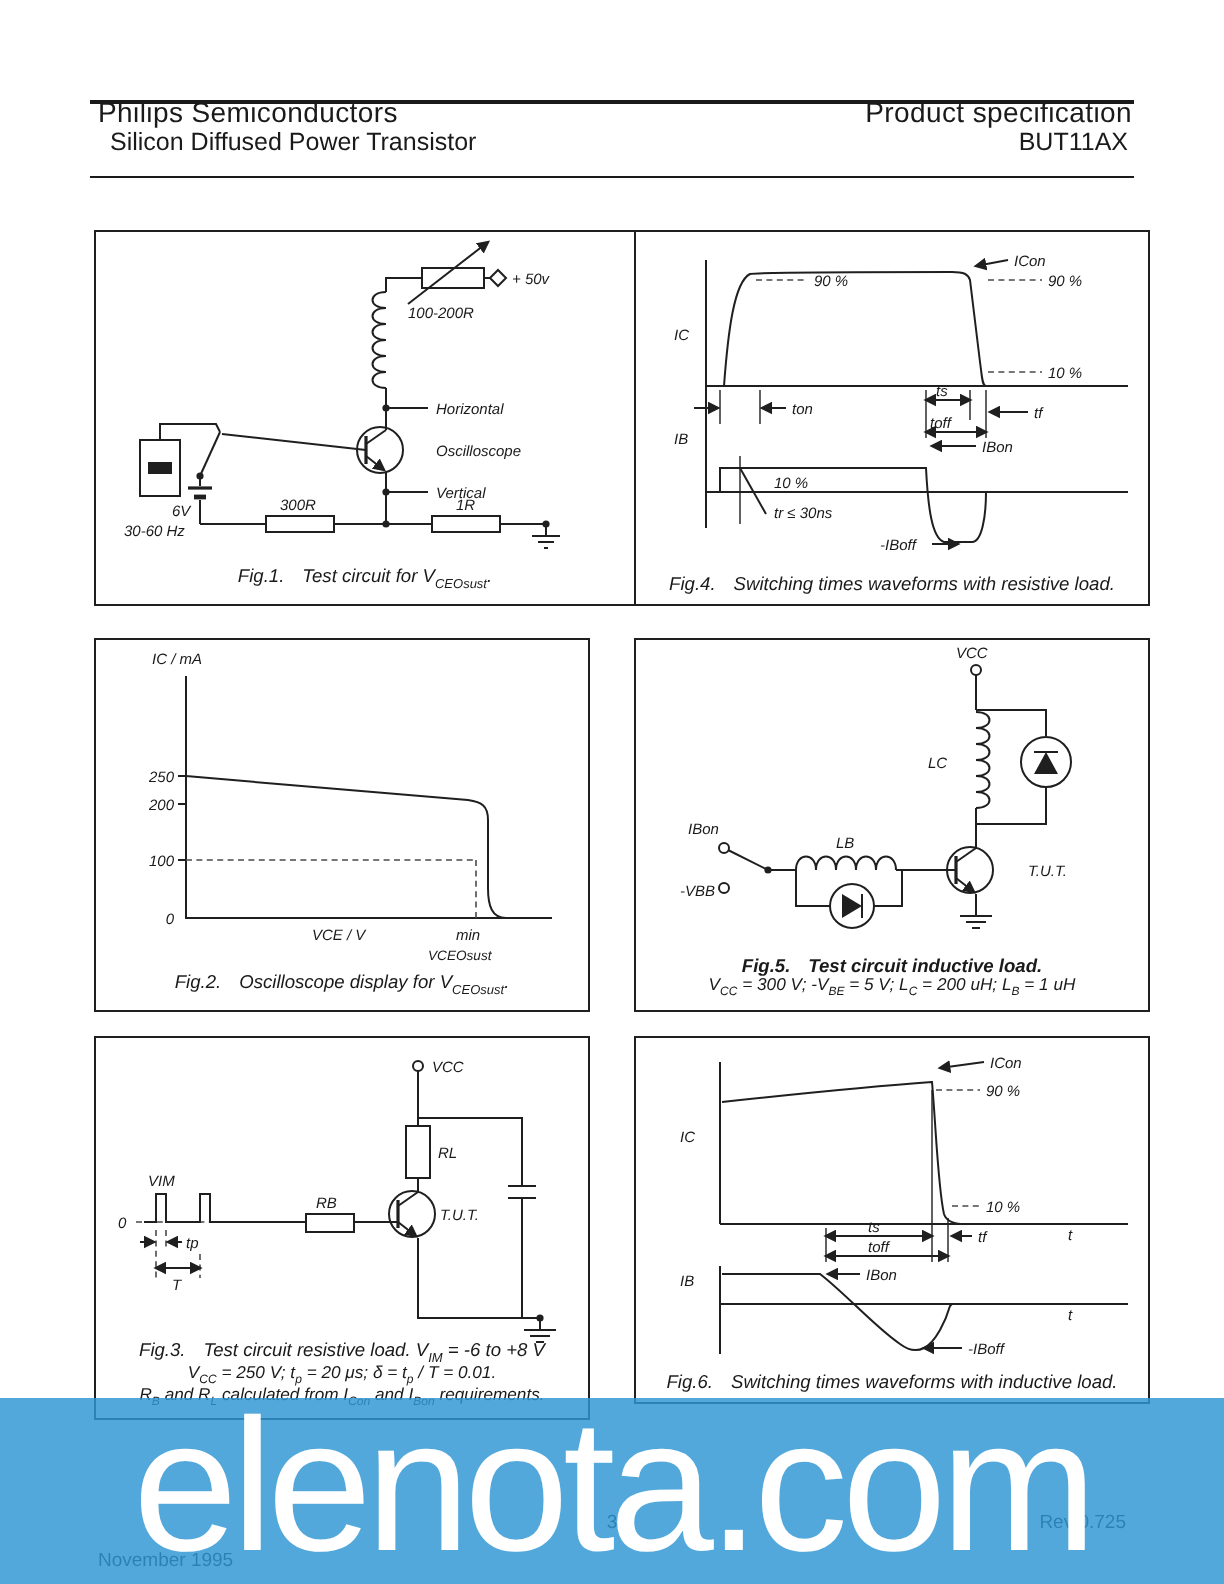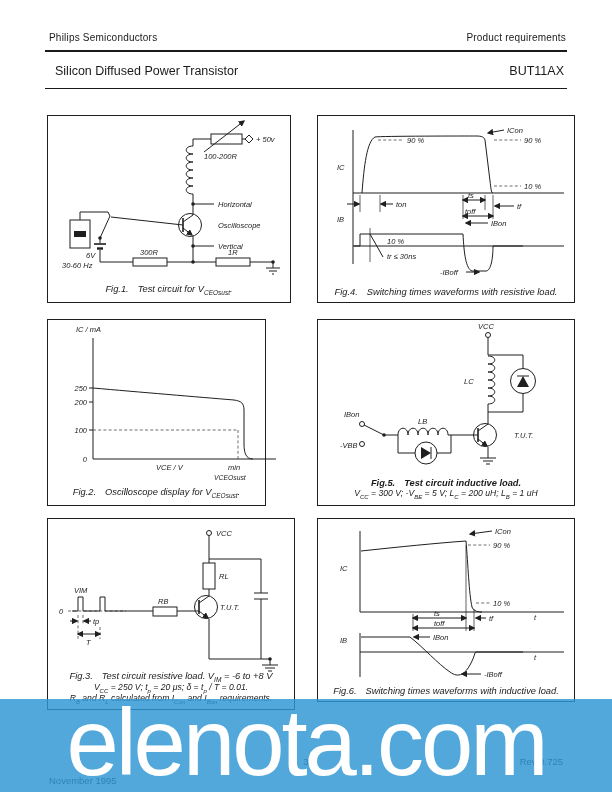--- a/index.html
+++ b/index.html
@@ -1,19 +1,19 @@
 <!DOCTYPE html>
 <html><head>
 <meta charset="utf-8">
 <style>
   html,body{margin:0;padding:0;background:#9a9a9a;}
   .page{position:relative;width:612px;height:792px;background:#ffffff;overflow:hidden;
         font-family:"Liberation Sans",sans-serif;color:#1a1a1a;}
   .abs{position:absolute;}
-  .hsmall{font-size:10px;letter-spacing:0.2px;}
+  .hsmall{font-size:14px;letter-spacing:0.2px;margin-top:16px;}
   .title{font-size:12.5px;text-align:center;}
   .rule{position:absolute;background:#1a1a1a;}
   .figbox{position:absolute;background:#fff;border:1.5px solid #1f1f1f;box-sizing:border-box;}
   svg{display:block;position:absolute;left:0;top:0;}
   .w{stroke:#1f1f1f;stroke-width:1;fill:none;}
   .wt{stroke:#1f1f1f;stroke-width:0.7;fill:none;}
   .w15{stroke:#1f1f1f;stroke-width:1.6;fill:none;}
   .w25{stroke:#1f1f1f;stroke-width:2.4;fill:none;}
   .wf{stroke:#1f1f1f;stroke-width:1;fill:#ffffff;}
   .wd{stroke:#4a4a4a;stroke-width:0.8;fill:none;stroke-dasharray:3 2.2;}
@@ -30,27 +30,27 @@
   .wm{position:absolute;left:0;top:0;width:612px;height:88px;text-align:center;
       font-size:94px;line-height:88px;letter-spacing:-3px;color:#ffffff;
       font-family:"Liberation Sans",sans-serif;}
 </style>
 </head>
 <body>
 
 <div class="page">
 
   <div class="abs hsmall" style="left:49px;top:32px;">Philips Semiconductors</div>
-  <div class="abs hsmall" style="right:46px;top:32px;">Product requirements</div>
+  <div class="abs hsmall" style="right:46px;top:32px;">Product specification</div>
   <div class="rule" style="left:45px;top:50px;width:522px;height:2px;"></div>
   <div class="abs title" style="left:55px;top:64px;">Silicon Diffused Power Transistor</div>
   <div class="abs title" style="right:48px;top:64px;">BUT11AX</div>
   <div class="rule" style="left:45px;top:88px;width:522px;height:1px;"></div>
 
-  <div class="figbox" style="left:47px;top:115px;width:244px;height:188px;">
+  <div class="figbox" style="left:47px;top:115px;width:271px;height:188px;">
     <svg width="245" height="162" viewBox="0 0 245 162">
       <defs>
         <marker id="ah" viewBox="0 0 10 10" refX="8" refY="5" markerWidth="6.5" markerHeight="6.5" orient="auto-start-reverse">
           <path d="M0 0L10 5L0 10z" fill="#1f1f1f"></path>
         </marker>
       </defs>
       <g>
         <path class="w" d="M197 23l4 -4l4 4l-4 4z"></path>
         <text class="sl" x="208" y="26">+ 50v</text>
         <rect class="w" x="163" y="18" width="31" height="10"></rect>
@@ -140,21 +140,21 @@
       <text class="sl" x="69" y="128">10 %</text>
       <text class="sl" x="69" y="143">tr ≤ 30ns</text>
       <line class="w" x1="170" y1="107" x2="148" y2="107" marker-end="url(#ah)"></line>
       <text class="sl" x="173" y="110">IBon</text>
       <text class="sl" x="122" y="159">-IBoff</text>
       <line class="w" x1="148" y1="156" x2="161" y2="156" marker-end="url(#ah)"></line>
     </svg>
     <div class="cap" style="bottom:5px;"><span class="num">Fig.4.</span><span>Switching times waveforms with resistive load.</span></div>
   </div>
 
-  <div class="figbox" style="left:47px;top:319px;width:219px;height:187px;">
+  <div class="figbox" style="left:47px;top:319px;width:248px;height:187px;">
     <svg width="245" height="163" viewBox="0 0 245 163">
       <text class="sl" x="28" y="12">IC / mA</text>
       <path class="w" d="M45 18V139H228"></path>
       <path class="w" d="M41 68H45M41 82H45M41 110H45"></path>
       <text class="sl end" x="39" y="71">250</text>
       <text class="sl end" x="39" y="85">200</text>
       <text class="sl end" x="39" y="113">100</text>
       <text class="sl end" x="39" y="142">0</text>
       <path class="w" d="M45 68C90 72 150 77 186 80C193 81 196 83 196 90L196 124C196 133 198 139 205 139"></path>
       <path class="wd" d="M45 110H190M190 110V139"></path>

